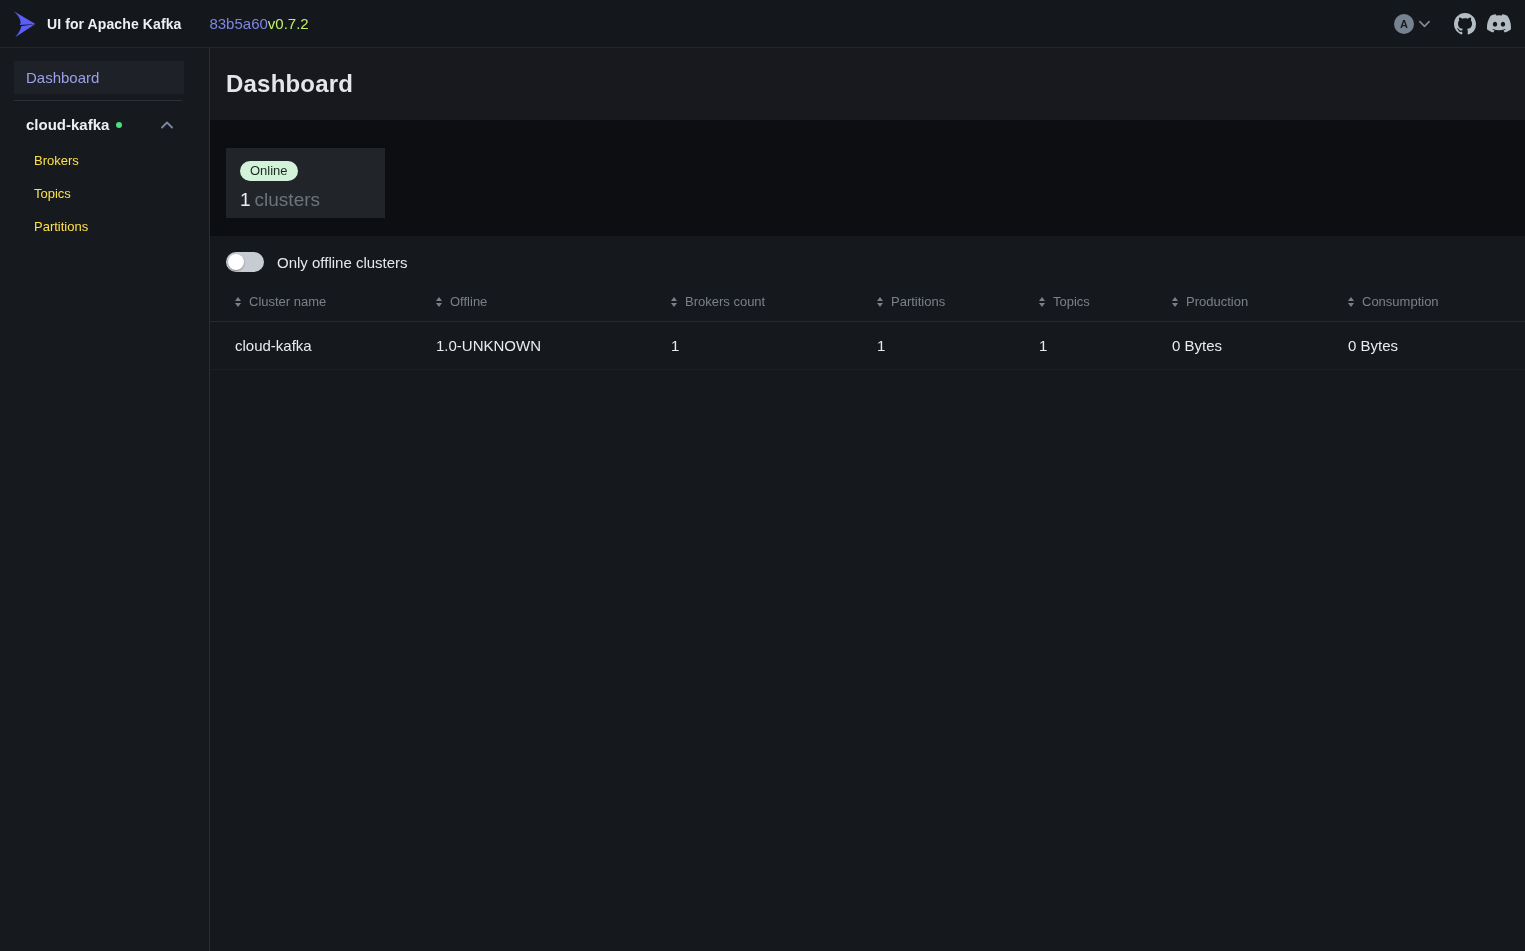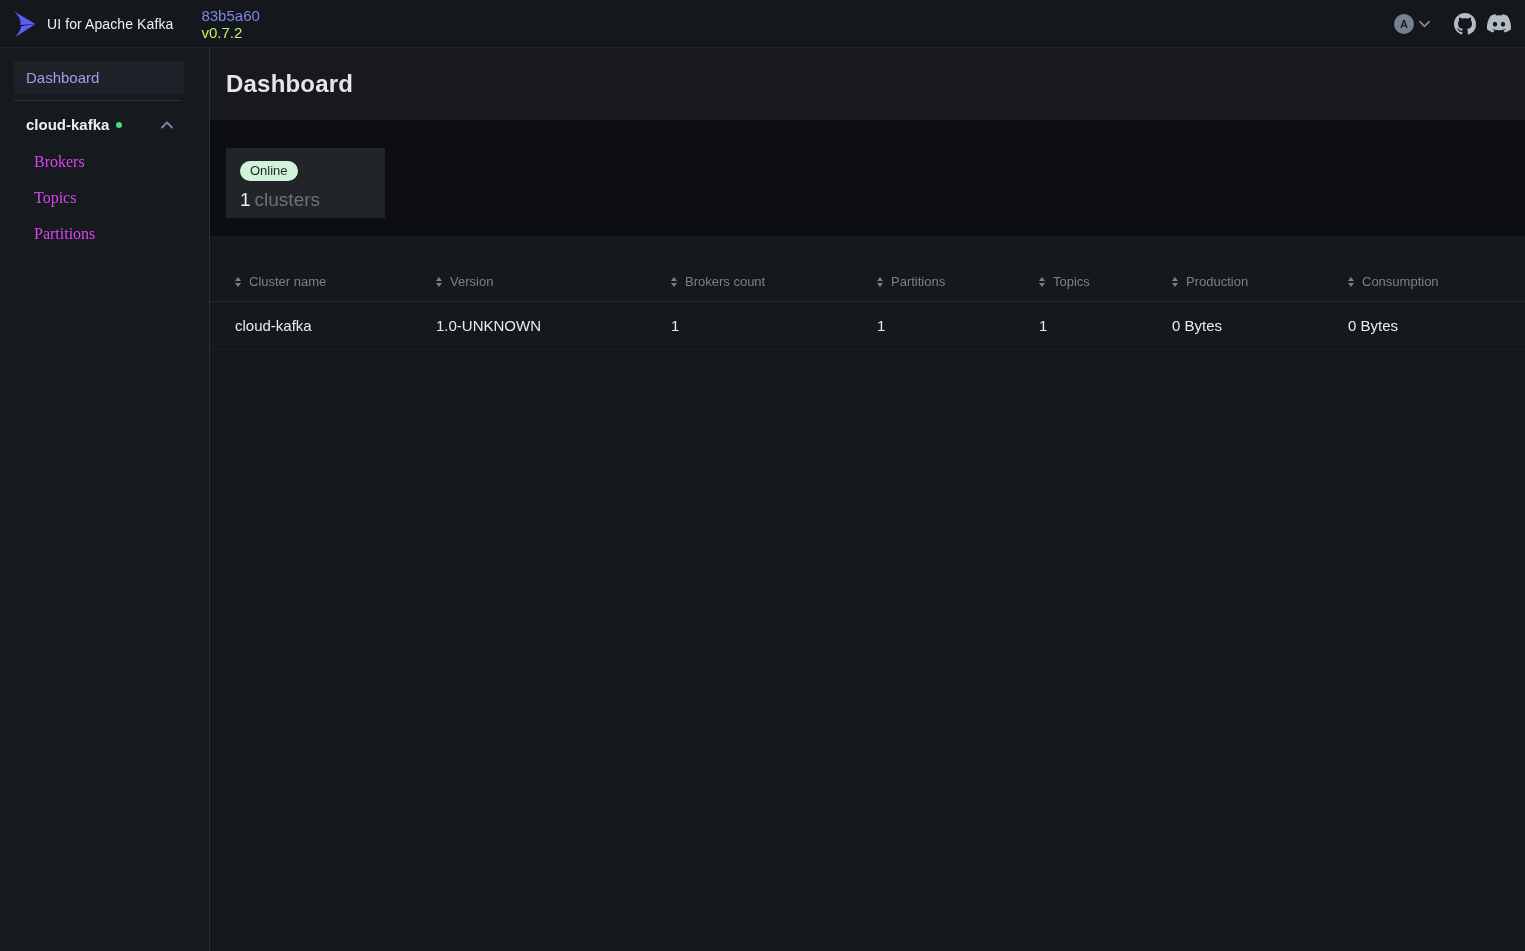--- a/index.html
+++ b/index.html
@@ -15,22 +15,22 @@
   
   .topbar {
     height: 48px; flex: 0 0 48px;
     background: #14171c;
     border-bottom: 1px solid #20242b;
     display: flex; align-items: center;
     padding: 0 14px 0 10px;
   }
   .brand { display: flex; align-items: center; gap: 9px; }
   .brand-logo { width: 28px; height: 28px; display: block; }
-  .brand-name { font-size: 14px; font-weight: 400; color: #eef0f2; letter-spacing: .1px; }
-  .version-info { margin-left: 28px; display: flex; align-items: baseline; font-size: 15px; flex-direction: column; }
+  .brand-name { font-size: 14px; font-weight: 700; color: #eef0f2; letter-spacing: .1px; }
+  .version-info { margin-left: 28px; display: flex; align-items: baseline; font-size: 15px; }
   .commit-link { color: #7c87e3; text-decoration: none; cursor: pointer; }
   .version-label { color: #bef264; }
   .topbar-right { margin-left: auto; display: flex; align-items: center; }
   .user-menu { display: flex; align-items: center; gap: 5px; cursor: pointer; margin-right: 24px; }
   .avatar {
     width: 20px; height: 20px; border-radius: 50%;
     background: #76828f; color: #171c22;
     font-size: 11px; font-weight: 700;
     display: flex; align-items: center; justify-content: center;
   }
@@ -64,26 +64,25 @@
     display: flex; align-items: center;
     padding: 15px 36px 10px 26px;
     cursor: pointer;
   }
   .cluster-name { color: #edeff1; font-weight: 700; font-size: 15px; }
   .status-dot { width: 6px; height: 6px; border-radius: 50%; background: #4ade80; margin-left: 7px; }
   .chev-up { width: 12px; height: 8px; margin-left: auto; display: block; }
   .sub-item {
     display: block;
     padding: 8px 0 8px 34px;
-    color: #d946ef;
-    font-size: 16px;
+    color: #fde047;
+    font-size: 13px;
     text-decoration: none;
     cursor: pointer;
     margin-top: 2px;
-    font-family: Liberation Serif, serif;
   }
 
   
   .content { flex: 1; display: flex; flex-direction: column; min-width: 0; background: #15181d; }
   .page-header {
     height: 72px; flex: 0 0 72px;
     background: #17191f;
     display: flex; align-items: center;
     padding-left: 16px;
   }
@@ -205,41 +204,47 @@
           <div class="card">
             <span class="badge online">Online</span>
             <div class="count-line">
               <span class="count">1</span><span class="count-suffix">clusters</span>
             </div>
           </div>
         </div>
       </div>
 
       <div class="table-section">
+        <div class="toggle-row">
+          <div class="switch">
+            <div class="knob"></div>
+          </div>
+          <span class="toggle-label">Only offline clusters</span>
+        </div>
 
         <table>
           <colgroup>
             <col style="width:226px">
               <col style="width:235px">
               <col style="width:206px">
             <col style="width:162px">
               <col style="width:133px">
               <col style="width:176px">
               <col>
           </colgroup>
           <thead>
             <tr>
               <th class="first"><span class="sort-icon">
                     <i class="up"></i>
                     <i class="down"></i>
                   </span><span>Cluster name</span></th>
               <th><span class="sort-icon">
                     <i class="up"></i>
                     <i class="down"></i>
-                  </span><span>Version</span></th>
+                  </span><span>Offline</span></th>
               <th><span class="sort-icon">
                     <i class="up"></i>
                     <i class="down"></i>
                   </span><span>Brokers count</span></th>
               <th><span class="sort-icon">
                     <i class="up"></i>
                     <i class="down"></i>
                   </span><span>Partitions</span></th>
               <th><span class="sort-icon">
                     <i class="up"></i>

